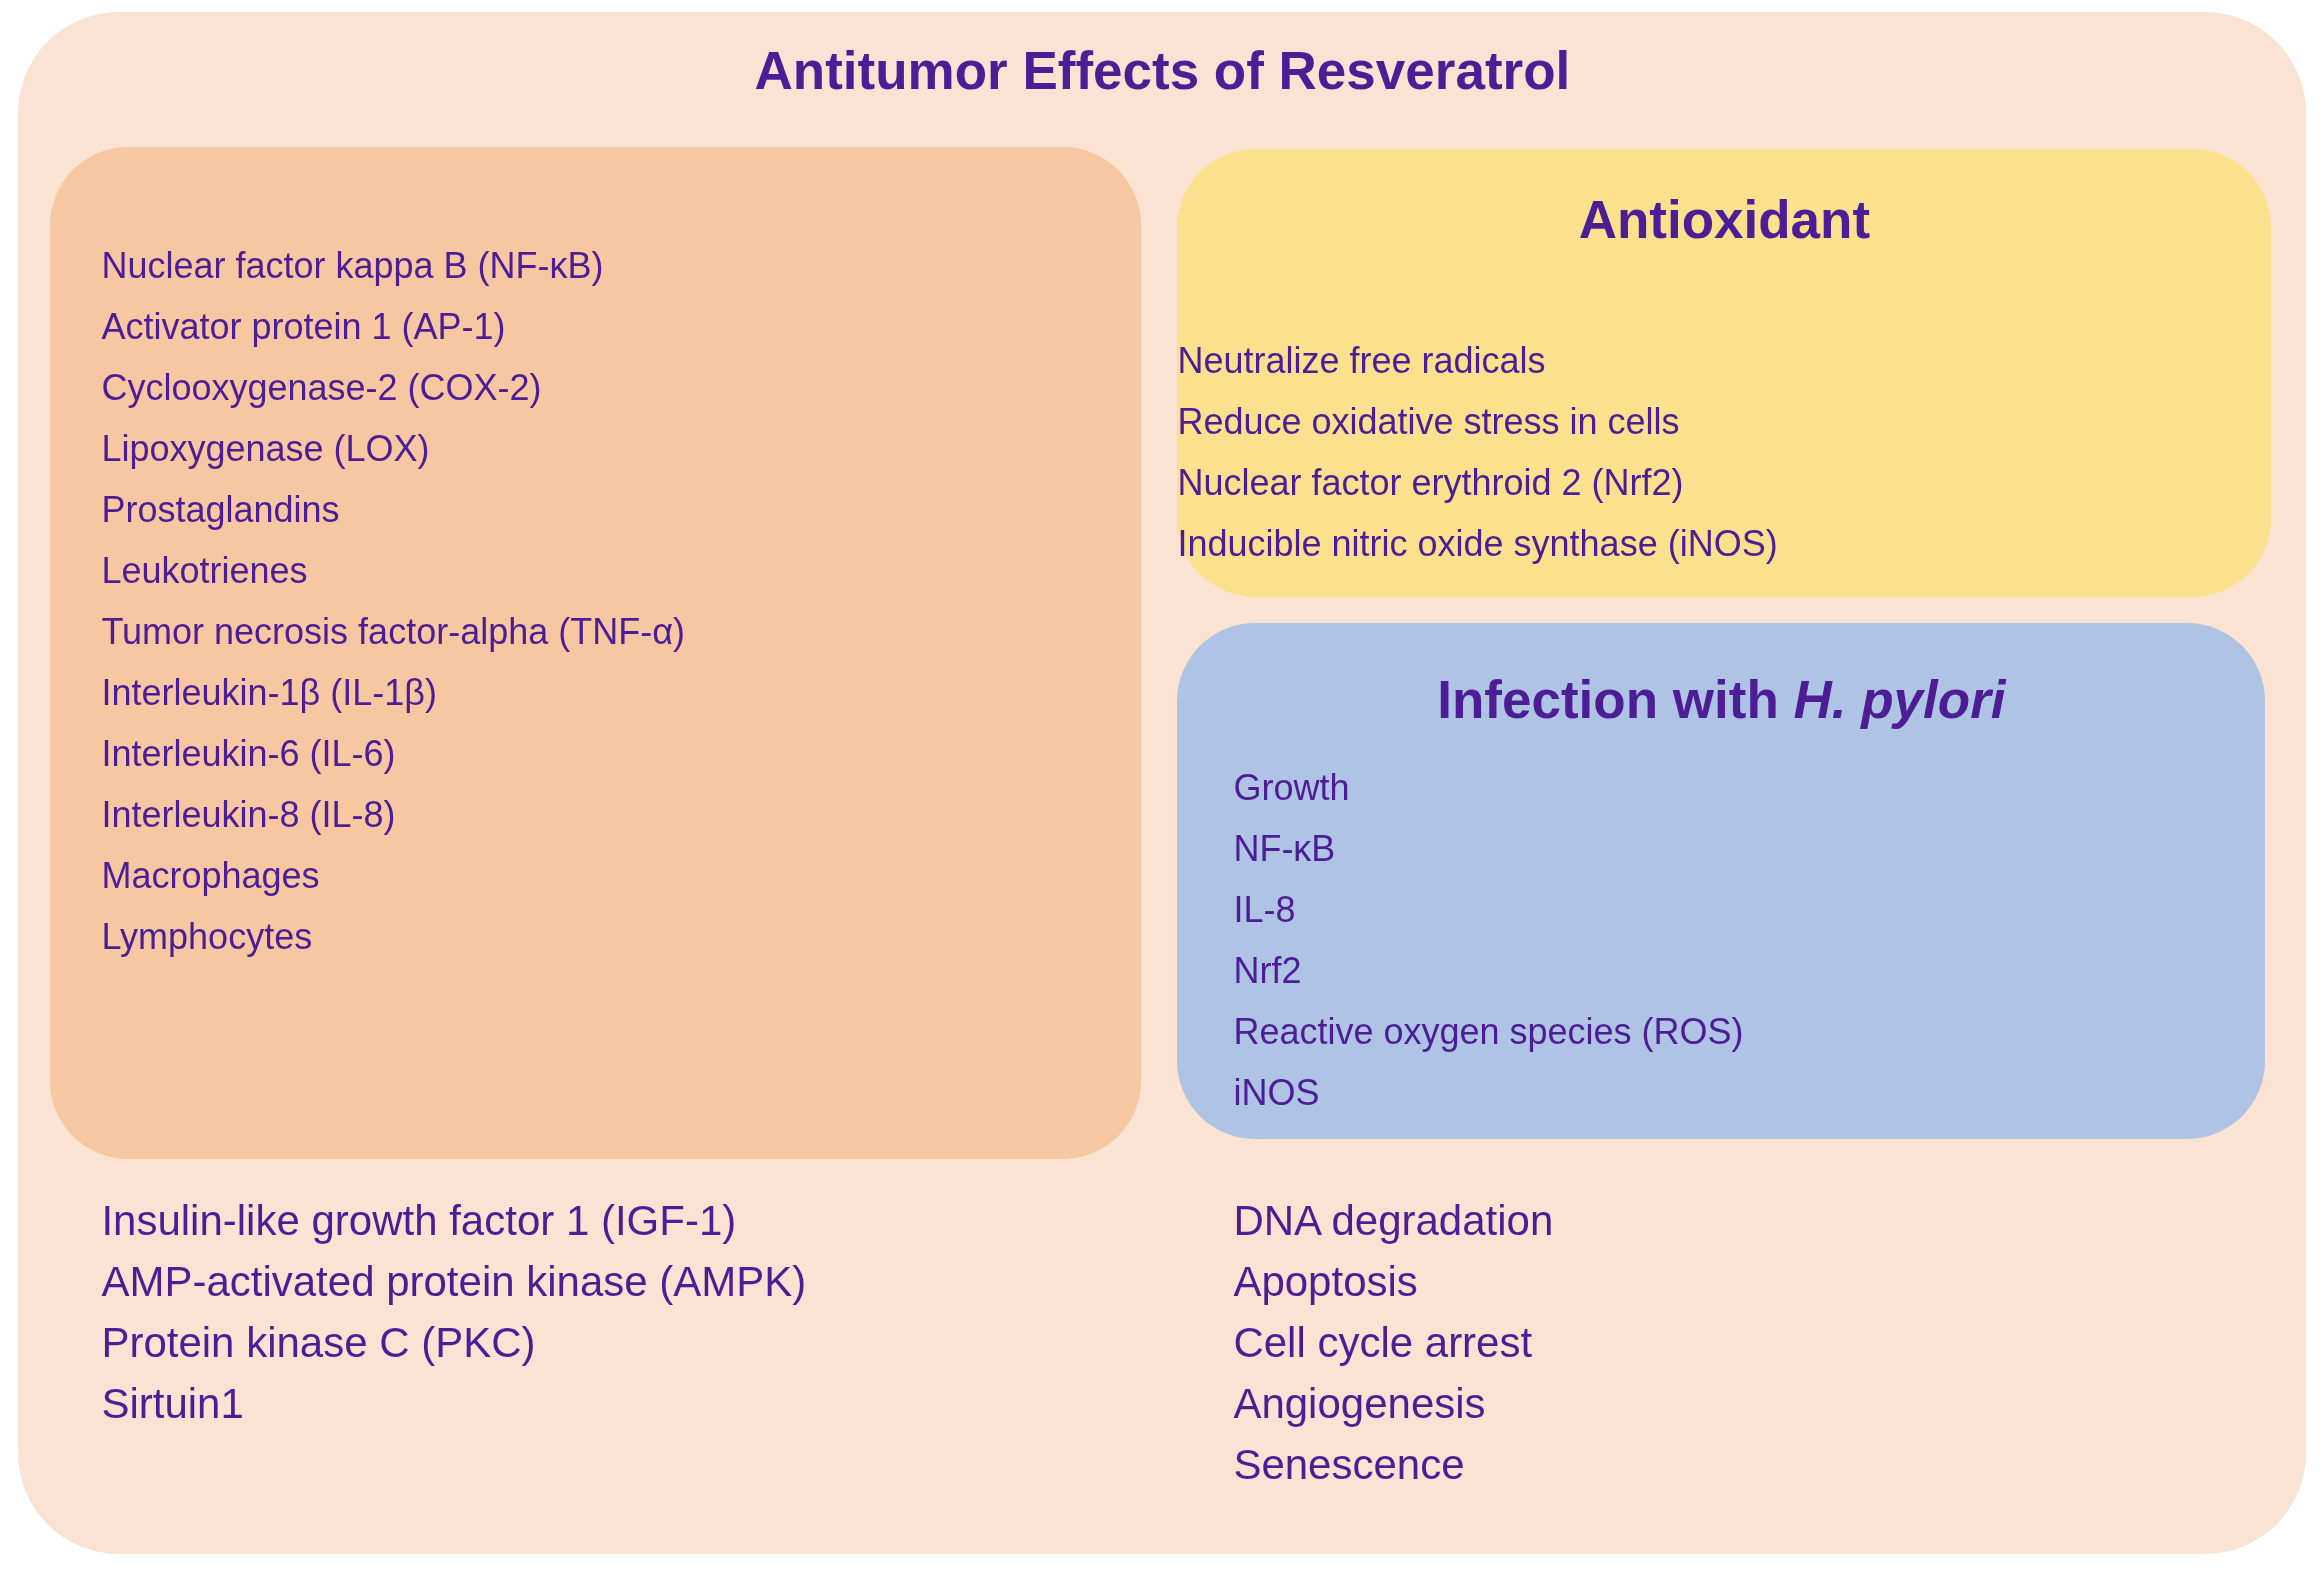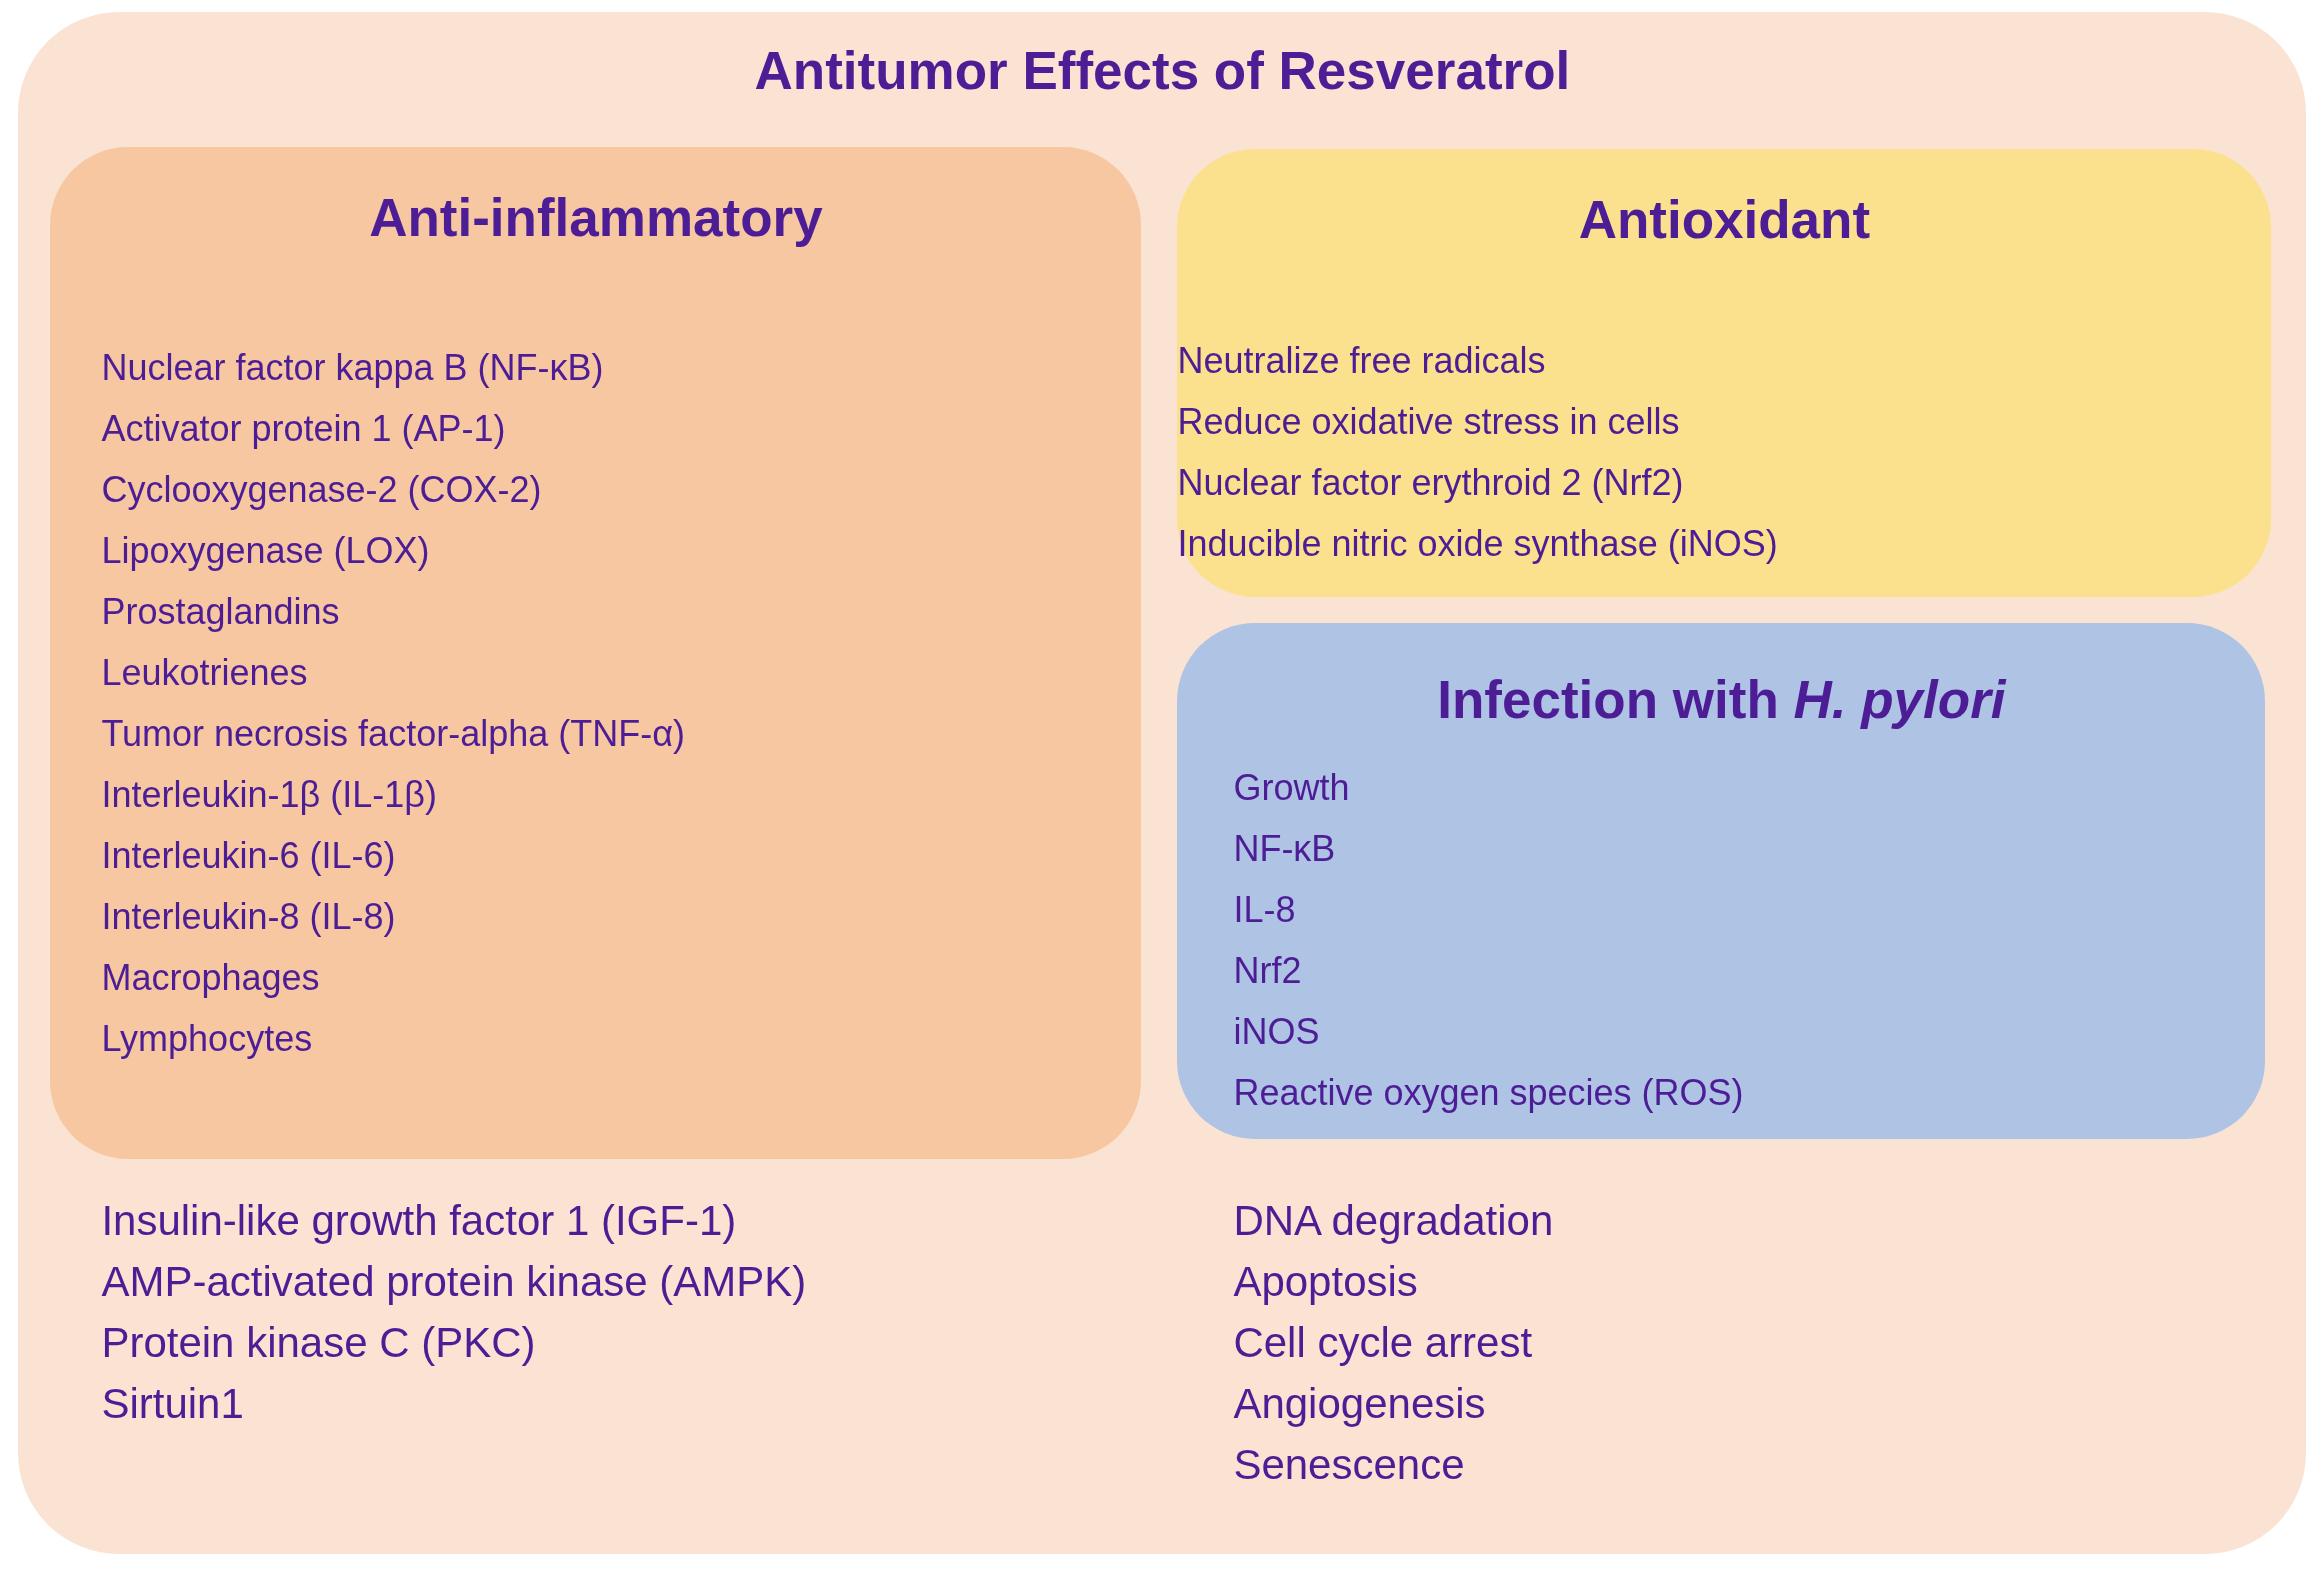--- a/index.html
+++ b/index.html
@@ -103,21 +103,20 @@
 </style>
 </head>
 <body>
 
 <div class="canvas">
   <div class="outer">
 
     <div class="main-title">Antitumor Effects of Resveratrol</div>
 
     <div class="panel panel-anti-inflammatory">
-      <div class="panel-title">Anti-inflammatory</div>
       <ul class="items">
           <li>Nuclear factor kappa B (NF-κB)</li>
           <li>Activator protein 1 (AP-1)</li>
           <li>Cyclooxygenase-2 (COX-2)</li>
           <li>Lipoxygenase (LOX)</li>
           <li>Prostaglandins</li>
           <li>Leukotrienes</li>
           <li>Tumor necrosis factor-alpha (TNF-α)</li>
           <li>Interleukin-1β (IL-1β)</li>
           <li>Interleukin-6 (IL-6)</li>
@@ -139,22 +138,22 @@
 
     <div class="panel panel-infection">
       <div class="panel-title">
         <span>Infection with </span><span class="italic">H. pylori</span>
       </div>
       <ul class="items">
           <li>Growth</li>
           <li>NF-κB</li>
           <li>IL-8</li>
           <li>Nrf2</li>
+          <li>Reactive oxygen species (ROS)</li>
           <li>iNOS</li>
-          <li>Reactive oxygen species (ROS)</li>
         </ul>
     </div>
 
     <ul class="float-list float-left">
         <li>Insulin-like growth factor 1 (IGF-1)</li>
         <li>AMP-activated protein kinase (AMPK)</li>
         <li>Protein kinase C (PKC)</li>
         <li>Sirtuin1</li>
       </ul>
 

